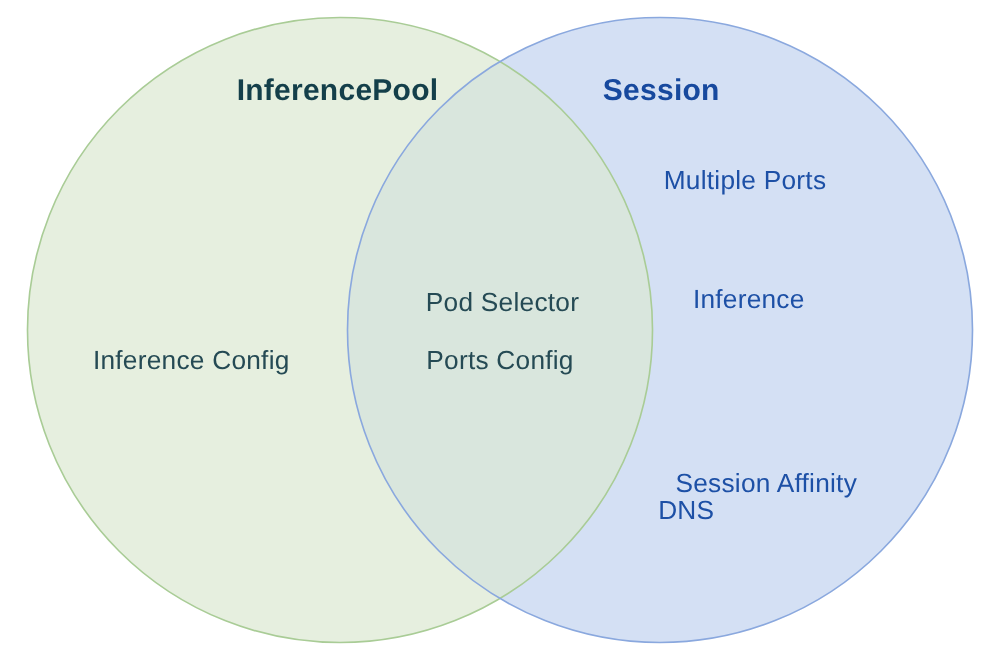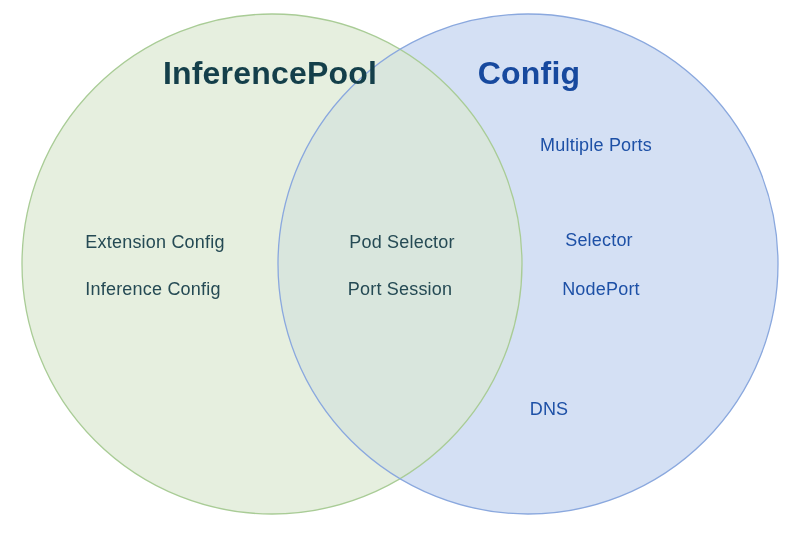--- a/index.html
+++ b/index.html
@@ -17,26 +17,26 @@
   }
   .venn-svg {
     position: absolute;
     left: 0;
     top: 0;
   }
   .label {
     position: absolute;
     transform: translate(-50%, -50%);
     white-space: nowrap;
-    font-size: 18px;
+    font-size: 21px;
     letter-spacing: 0.2px;
     line-height: 1;
   }
   .title {
-    font-size: 32px;
+    font-size: 24px;
     font-weight: bold;
     letter-spacing: 0.2px;
   }
   .teal-title   { color: #143f4a; }
   .teal-text    { color: #254a54; }
   .blue-title   { color: #17499e; }
   .blue-text    { color: #1d50a6; }
 </style>
 </head>
 <body>
@@ -47,26 +47,25 @@
 
     <circle cx="272" cy="264" r="250" fill="#e6efdf"></circle>
     <circle cx="528" cy="264" r="250" fill="#d4e0f4"></circle>
     <path d="M 400 49.3 A 250 250 0 0 1 400 478.7 A 250 250 0 0 1 400 49.3 Z" fill="#d9e6dd"></path>
 
     <circle cx="272" cy="264" r="250" fill="none" stroke-width="1.3" stroke="#a9cc96"></circle>
     <circle cx="528" cy="264" r="250" fill="none" stroke-width="1.3" stroke="#8aa8de"></circle>
   </svg>
 
   <div class="label title teal-title" style="left:270px; top:73px;">InferencePool</div>
-  <div class="label title blue-title" style="left:529px; top:73px;">Config</div>
+  <div class="label title blue-title" style="left:529px; top:73px;">Session</div>
 
-  <div class="label teal-text" style="left:155px; top:242px;">Extension Config</div>
   <div class="label teal-text" style="left:153px; top:289px;">Inference Config</div>
 
   <div class="label teal-text" style="left:402px; top:242px;">Pod Selector</div>
-  <div class="label teal-text" style="left:400px; top:289px;">Port Session</div>
+  <div class="label teal-text" style="left:400px; top:289px;">Ports Config</div>
 
   <div class="label blue-text" style="left:596px; top:145px;">Multiple Ports</div>
-  <div class="label blue-text" style="left:599px; top:240px;">Selector</div>
-  <div class="label blue-text" style="left:601px; top:289px;">NodePort</div>
+  <div class="label blue-text" style="left:599px; top:240px;">Inference</div>
+  <div class="label blue-text" style="left:613px; top:387px;">Session Affinity</div>
   <div class="label blue-text" style="left:549px; top:409px;">DNS</div>
 
 </div>
 
 </body></html>

